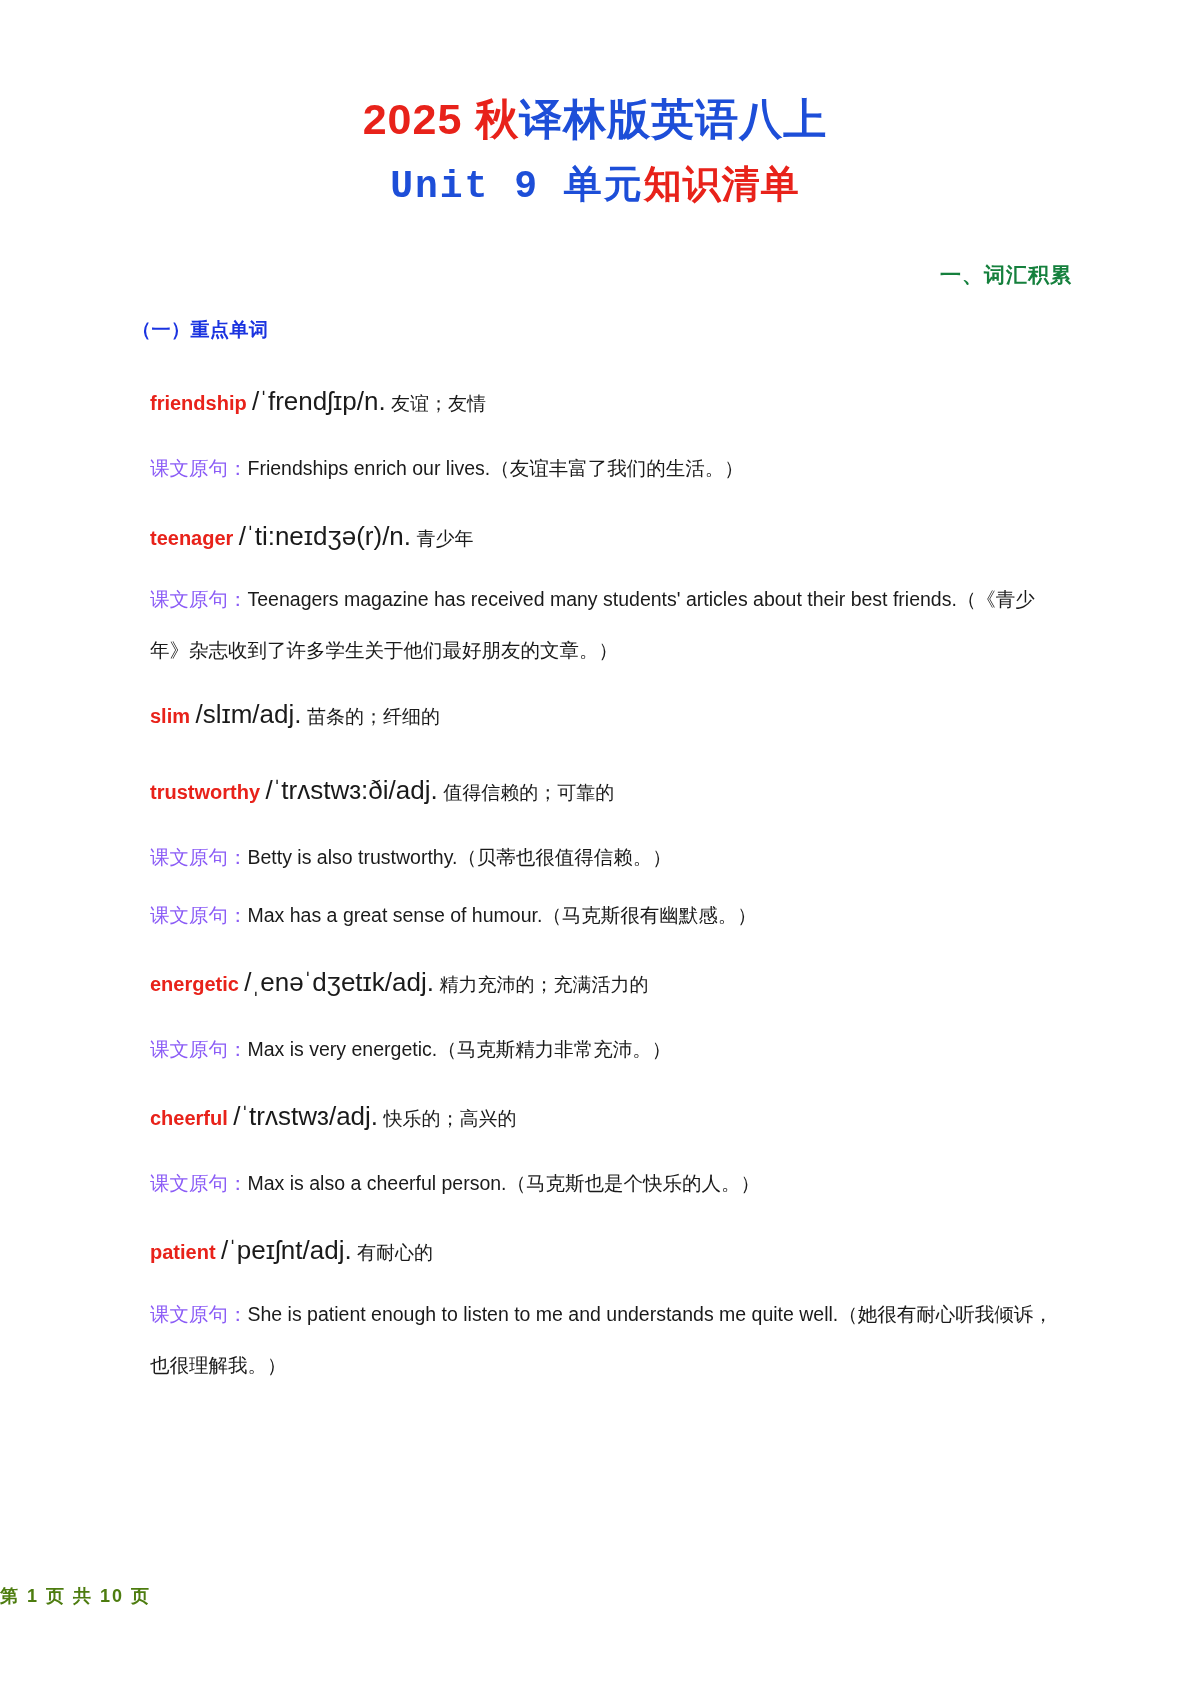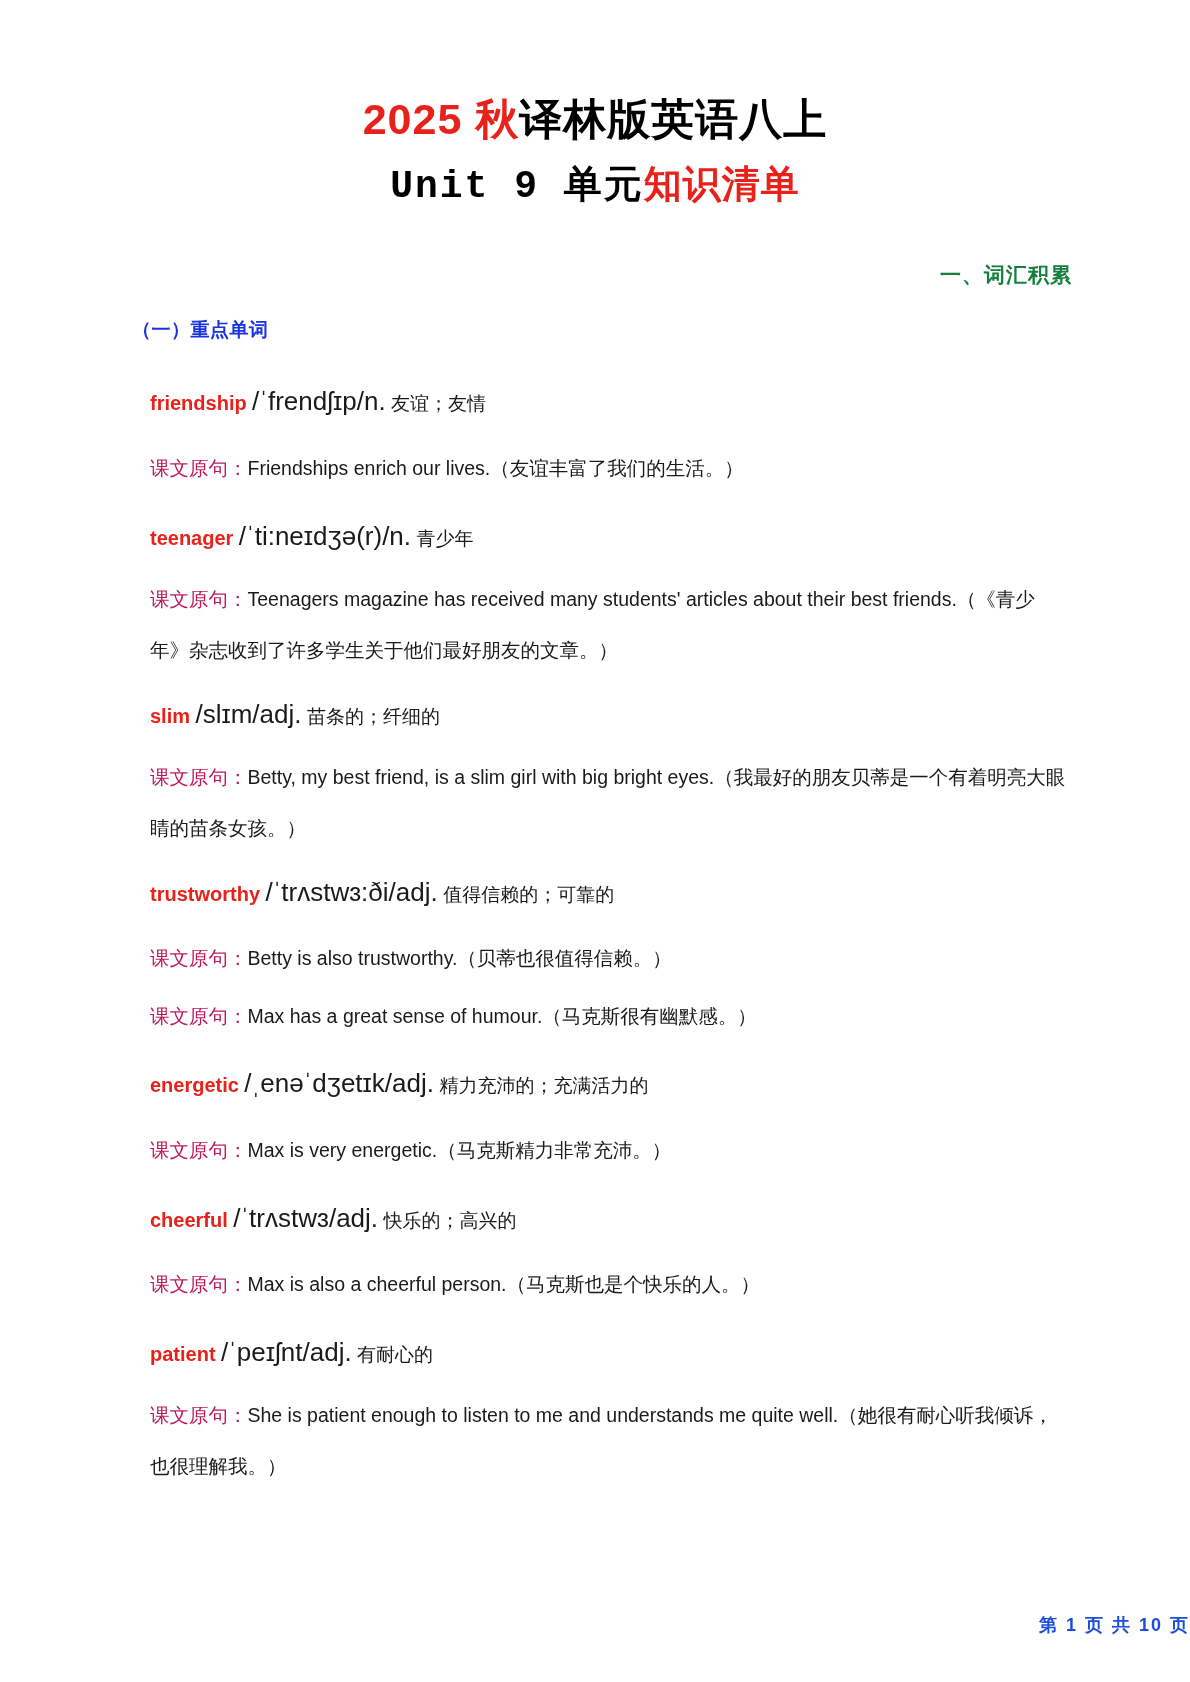--- a/index.html
+++ b/index.html
@@ -35,21 +35,21 @@
   }
   .title-line-2 {
     text-align: center;
     font-size: 38px;
     font-weight: 700;
     letter-spacing: 1px;
     margin-bottom: 10px;
     line-height: 1.5;
   }
   .red { color: #e8221a; }
-  .black { color: #000000; }
+  .black { color: #1d4ed8; }
   .mono-title {
     font-family: "Liberation Mono", monospace;
     letter-spacing: 2px;
   }
 
   
   .h-section {
     color: #15803d;
     font-weight: 700;
     font-size: 21px;
@@ -92,32 +92,32 @@
   }
   .sent-line {
     font-size: 19.5px;
     line-height: 2.95;
     color: #1a1a1a;
   }
   .sent-line.wrap {
     line-height: 2.6;
     white-space: normal;
   }
-  .lbl { color: #be185d; }
+  .lbl { color: #8b5cf6; }
 
   
   .footer {
     position: absolute;
     left: 0;
     right: 0;
-    bottom: 45px;
-    text-align: right;
+    bottom: 74px;
+    text-align: left;
     font-size: 18px;
     font-weight: 700;
-    color: #1d4ed8;
+    color: #4d7c0f;
     letter-spacing: 2px;
   }
 </style>
 </head>
 <body>
 
 <div class="page">
 
   <div class="title-line-1">
     <span class="red">2025 秋</span><span class="black">译林版英语八上</span>
@@ -154,23 +154,20 @@
         <span class="lbl">课文原句：</span><span>Teenagers magazine has received many students' articles about their best friends.（《青少年》杂志收到了许多学生关于他们最好朋友的文章。）</span>
       </div>
     </div>
 
     <div class="entry">
       <div class="word-line">
         <span class="word">slim</span>
         <span class="phon">/slɪm/adj.</span>
         <span class="pos-cn">苗条的；纤细的</span>
       </div>
-      <div class="sent-line wrap">
-        <span class="lbl">课文原句：</span><span>Betty, my best friend, is a slim girl with big bright eyes.（我最好的朋友贝蒂是一个有着明亮大眼睛的苗条女孩。）</span>
-      </div>
     </div>
 
     <div class="entry">
       <div class="word-line">
         <span class="word">trustworthy</span>
         <span class="phon">/ˈtrʌstwɜ:ði/adj.</span>
         <span class="pos-cn">值得信赖的；可靠的</span>
       </div>
       <div class="sent-line">
         <span class="lbl">课文原句：</span><span>Betty is also trustworthy.（贝蒂也很值得信赖。）</span>

